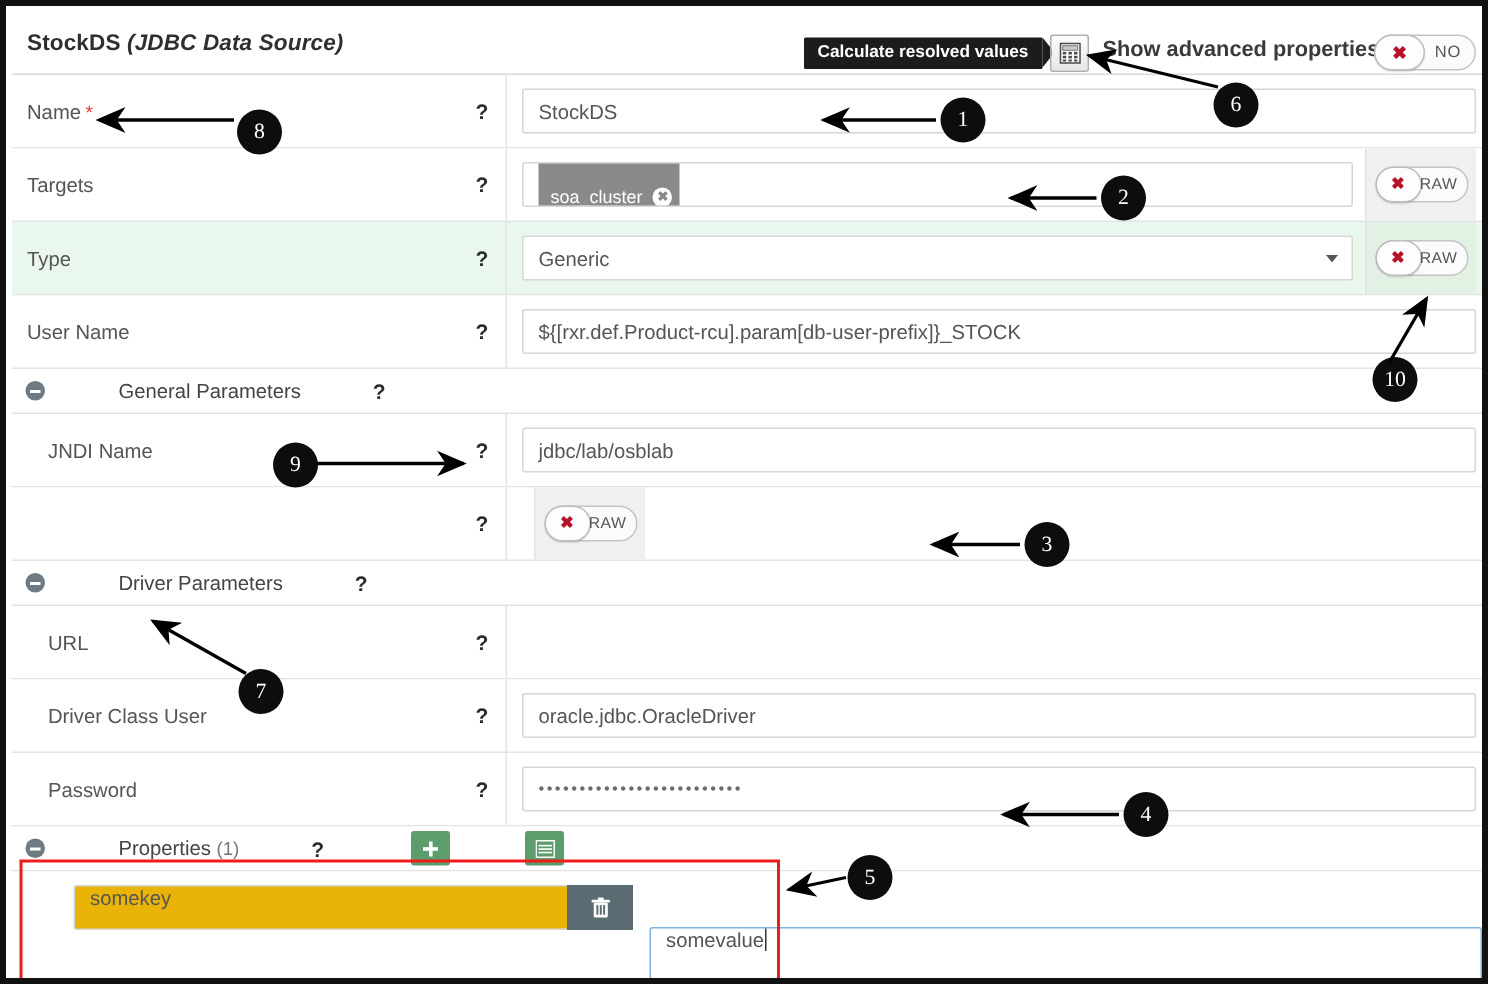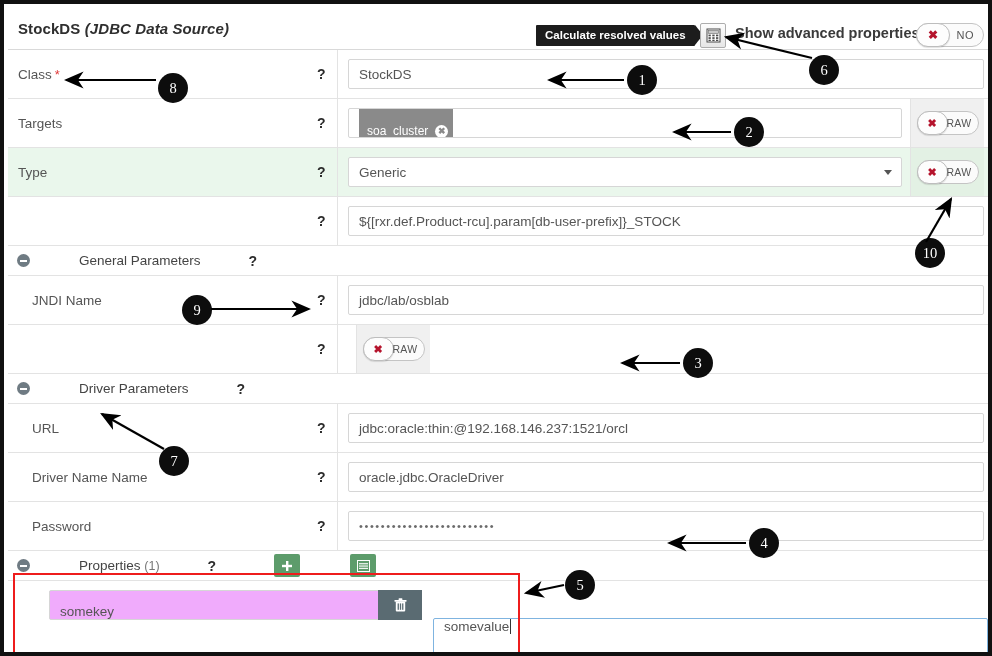--- a/index.html
+++ b/index.html
@@ -136,22 +136,22 @@
     display:flex;align-items:center;justify-content:center;cursor:pointer;flex:none;
   }
   .gbtn.first{margin-left:18px;}
   
   .prow{
     position:relative;height:48px;background:#fff;display:flex;align-items:center;
     box-sizing:border-box;
   }
   .pkey{
     position:absolute;left:41px;top:9px;width:373px;height:30px;
-    border:1px solid #d6d6d6;background:#f0abfc;box-sizing:border-box;border-radius:2px;
-    display:flex;align-items:flex-end;padding:0 10px;font-size:13.5px;color:#555;cursor:text;
+    border:1px solid #d6d6d6;background:#eab308;box-sizing:border-box;border-radius:2px;
+    display:flex;align-items:flex-start;padding:0 10px;font-size:13.5px;color:#555;cursor:text;
   }
   .trash{
     position:absolute;right:-1px;top:-1px;width:44px;height:30px;background:#5a6b72;
     display:flex;align-items:center;justify-content:center;cursor:pointer;
   }
   .pval{
     position:absolute;left:425px;top:9px;right:4px;height:44px;
     border:1px solid #7fb4e0;background:#fff;box-sizing:border-box;border-radius:2px;
     display:flex;align-items:flex-start;padding:0 10px;font-size:13.5px;color:#555;cursor:text;margin-top:28px;
   }
@@ -208,21 +208,21 @@
         <span class="xm">✖</span>
       </div>
       <span class="tg-txt">NO</span>
     </div>
   </div>
 
   <div class="rows">
 
     <div class="row">
       <div class="lbl">
-        <span>Class</span>
+        <span>Name</span>
           <span class="req">*</span>
       </div>
       <div class="qm">?</div>
       <div class="vsplit"></div>
       <div class="fieldwrap">
         <div class="inp">StockDS</div>
       </div>
     </div>
 
     <div class="row">
@@ -261,20 +261,21 @@
             <div class="knob">
               <span class="xm">✖</span>
             </div>
             <span class="rtxt">RAW</span>
           </div>
         </div>
       </div>
     </div>
 
     <div class="row">
+      <div class="lbl">User Name</div>
       <div class="qm">?</div>
       <div class="vsplit"></div>
       <div class="fieldwrap">
         <div class="inp">${[rxr.def.Product-rcu].param[db-user-prefix]}_STOCK</div>
       </div>
     </div>
 
     <div class="sect">
       <span class="minus">
           <i></i>
@@ -312,27 +313,24 @@
           <i></i>
         </span>
       <span class="sect-t">Driver Parameters</span>
       <span class="sect-q">?</span>
     </div>
 
     <div class="row">
       <div class="lbl ind">URL</div>
       <div class="qm">?</div>
       <div class="vsplit"></div>
-      <div class="fieldwrap">
-        <div class="inp">jdbc:oracle:thin:@192.168.146.237:1521/orcl</div>
-      </div>
-    </div>
-
-    <div class="row">
-      <div class="lbl ind">Driver Name Name</div>
+    </div>
+
+    <div class="row">
+      <div class="lbl ind">Driver Class User</div>
       <div class="qm">?</div>
       <div class="vsplit"></div>
       <div class="fieldwrap">
         <div class="inp">oracle.jdbc.OracleDriver</div>
       </div>
     </div>
 
     <div class="row">
       <div class="lbl ind">Password</div>
       <div class="qm">?</div>

